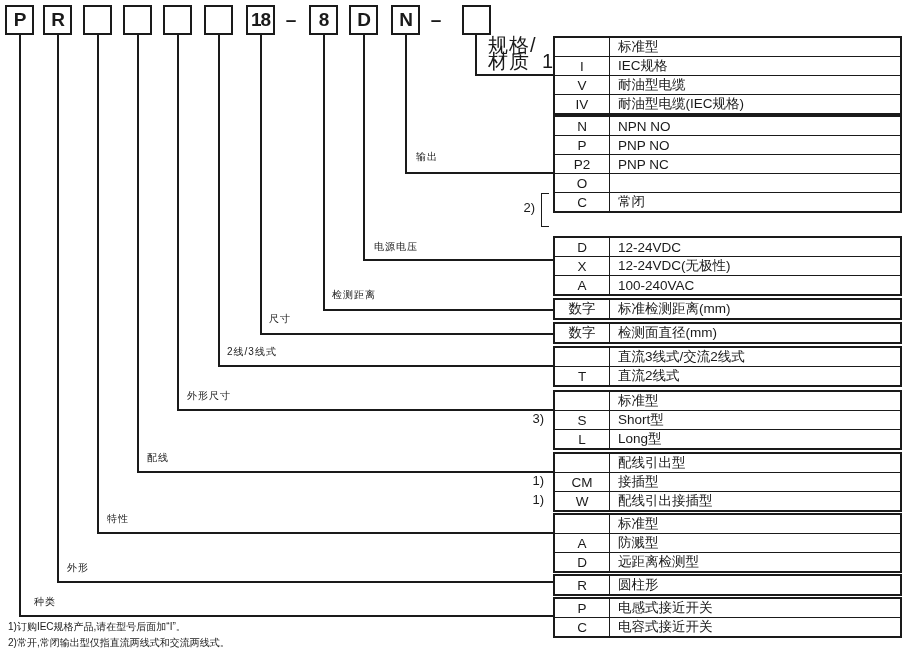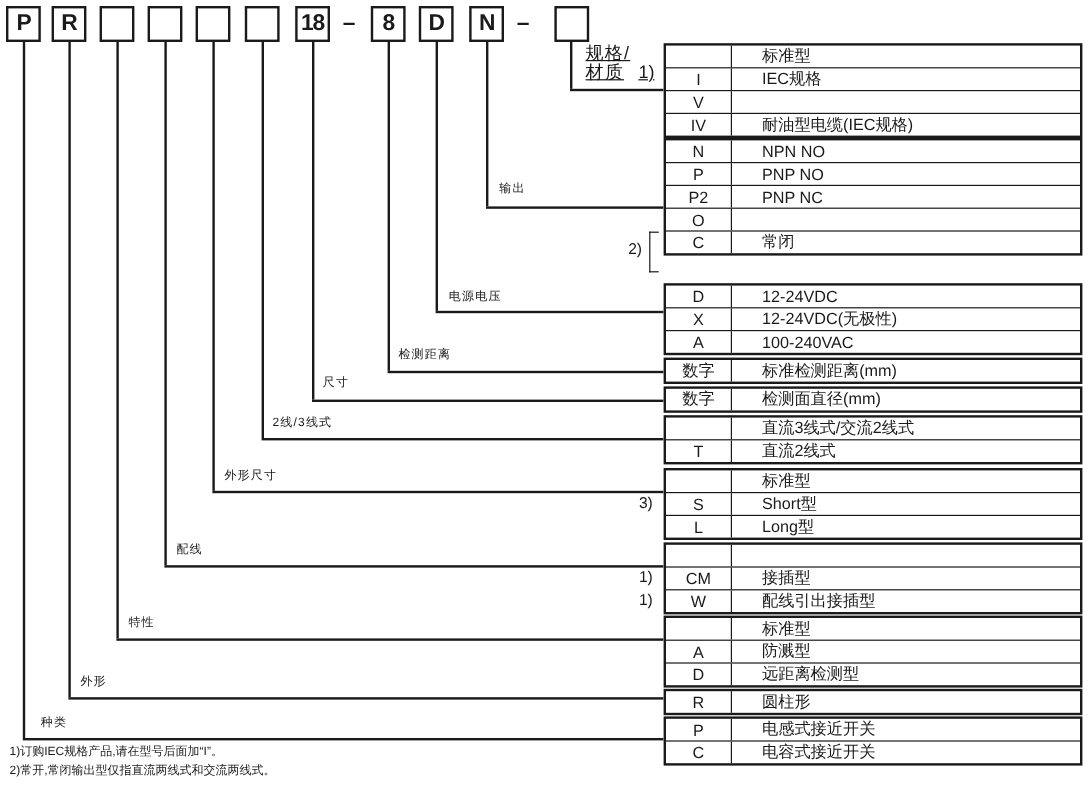--- a/index.html
+++ b/index.html
@@ -15,28 +15,28 @@
   }
   .msep{
     position:absolute;top:5px;height:30px;width:16px;display:flex;align-items:center;
     justify-content:center;font-weight:bold;font-size:19px;
   }
   
   .vline{position:absolute;width:1.5px;background:#1a1a1a;}
   .hline{position:absolute;height:1.5px;background:#1a1a1a;}
   
   .glabel{position:absolute;font-size:10px;white-space:nowrap;letter-spacing:1px;}
-  .glabel2{position:absolute;font-size:15px;line-height:16px;white-space:nowrap;letter-spacing:1px;text-decoration:underline;}
+  .glabel2{position:absolute;font-size:20px;line-height:16px;white-space:nowrap;letter-spacing:1px;}
   .glabel2 .nref{margin-left:12px;letter-spacing:0;}
   
   .dtable{position:absolute;left:553px;width:349px;box-sizing:border-box;border:2px solid #1a1a1a;background:#fff;}
   .drow{display:flex;height:18px;border-top:1px solid #1a1a1a;}
   .drow:first-child{border-top:none;}
   .key{width:55px;box-sizing:border-box;border-right:1px solid #1a1a1a;display:flex;align-items:center;justify-content:center;font-size:13.5px;}
-  .desc{flex:1;display:flex;align-items:center;padding-left:8px;font-size:13.5px;white-space:nowrap;margin-left:17px;}
+  .desc{flex:1;display:flex;align-items:center;padding-left:8px;font-size:13.5px;white-space:nowrap;}
   
   .nmark{position:absolute;width:30px;text-align:right;font-size:13px;}
   .bracket{position:absolute;width:8px;box-sizing:border-box;border-left:1.5px solid #1a1a1a;border-top:1.5px solid #1a1a1a;border-bottom:1.5px solid #1a1a1a;}
   
   .footnotes{position:absolute;left:8px;top:619px;font-size:10px;line-height:16px;white-space:nowrap;}
 </style>
 </head>
 <body>
 
 <div class="canvas">
@@ -98,20 +98,21 @@
     <div class="drow">
         <div class="key"></div>
         <div class="desc">标准型</div>
       </div>
     <div class="drow">
         <div class="key">I</div>
         <div class="desc">IEC规格</div>
       </div>
     <div class="drow">
         <div class="key">V</div>
+        <div class="desc">耐油型电缆</div>
       </div>
     <div class="drow">
         <div class="key">IV</div>
         <div class="desc">耐油型电缆(IEC规格)</div>
       </div>
   </div>
 
   <div class="dtable" style="top:115px">
     <div class="drow">
         <div class="key">N</div>
@@ -189,20 +190,21 @@
     <div class="drow">
         <div class="key">L</div>
         <div class="desc">Long型</div>
       </div>
   </div>
   <div class="nmark" style="left:514px;top:411px">3)</div>
 
   <div class="dtable" style="top:452px">
     <div class="drow">
         <div class="key"></div>
+        <div class="desc">配线引出型</div>
       </div>
     <div class="drow">
         <div class="key">CM</div>
         <div class="desc">接插型</div>
       </div>
     <div class="drow">
         <div class="key">W</div>
         <div class="desc">配线引出接插型</div>
       </div>
   </div>

